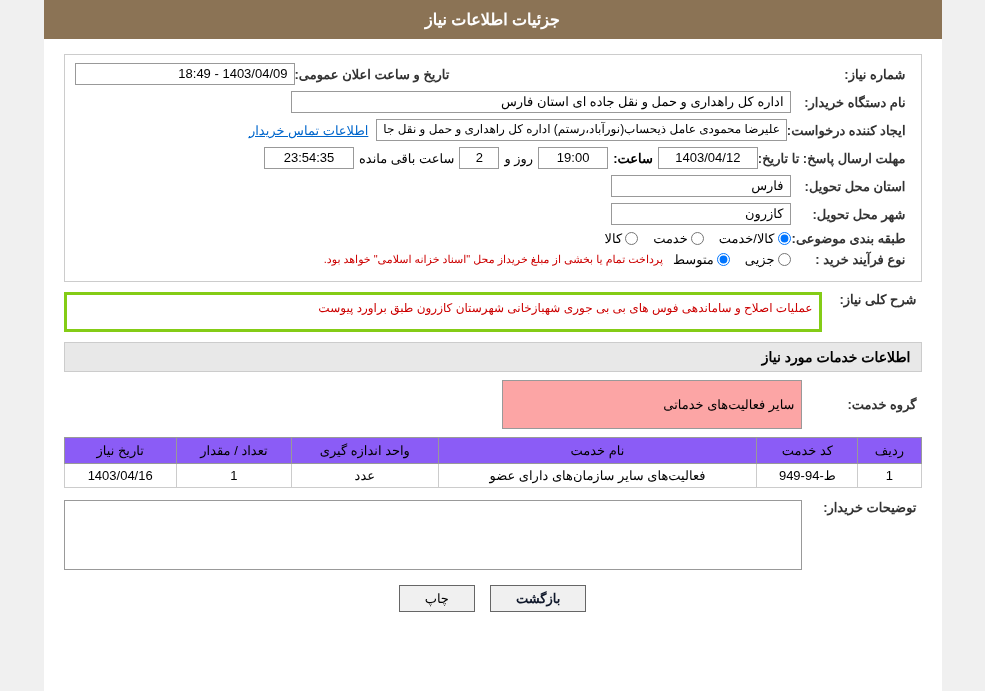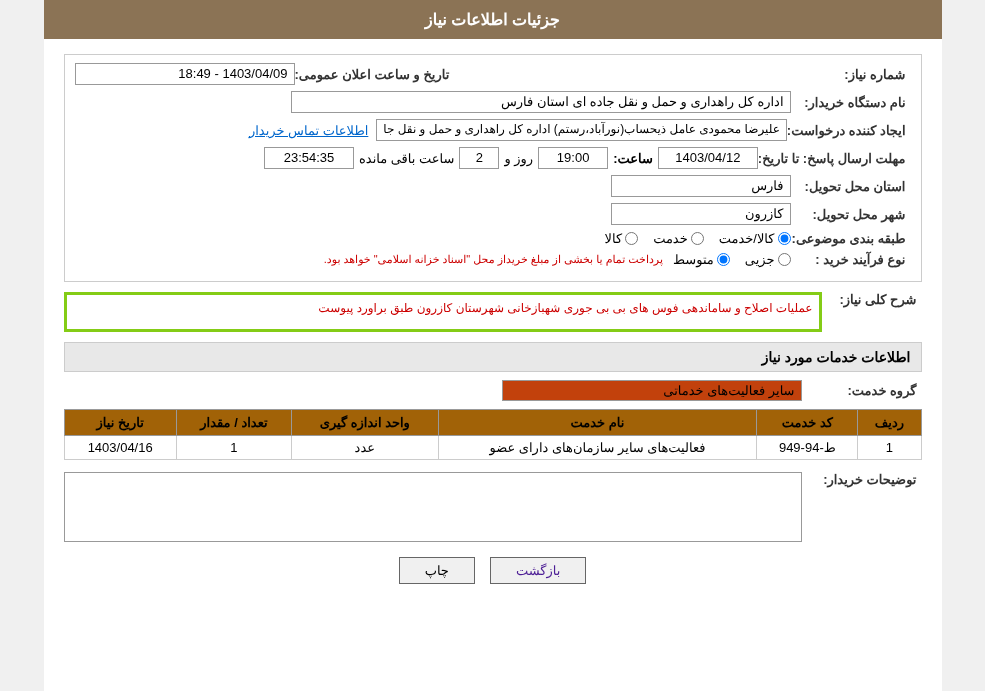--- a/index.html
+++ b/index.html
@@ -79,25 +79,25 @@
       display: flex;
       align-items: center;
       gap: 3px;
     }
     table.data-table {
       width: 100%;
       border-collapse: collapse;
       margin-top: 8px;
     }
     table.data-table th {
-      background: #a16207;
+      background: #8b5cf6;
       border: 1px solid #999;
       padding: 5px 8px;
       text-align: center;
-      font-weight: bold;
+      font-weight: normal;
     }
     table.data-table td {
       border: 1px solid #ccc;
       padding: 4px 8px;
       text-align: center;
     }
     .textarea-box {
       width: 100%;
       height: 70px;
       border: 1px solid #999;
@@ -120,21 +120,22 @@
       background: #f0f0f0;
       cursor: pointer;
       font-family: Tahoma, Arial, sans-serif;
       font-size: 13px;
     }
     .btn-print {
       background: #f0f0f0;
     }
     .btn-back {
       background: #f0f0f0;
-      color: #4c1d95;
+      color: #0f172a;
+      font-weight: bold;
     }
     .description-row {
       margin-bottom: 8px;
     }
     .description-label {
       font-weight: bold;
       min-width: 100px;
       text-align: right;
     }
     .description-content {
@@ -149,23 +150,23 @@
       color: #cc0000;
       font-size: 12px;
     }
     .group-service-row {
       display: flex;
       align-items: center;
       margin-bottom: 6px;
     }
     .service-value {
       border: 1px solid #999;
-      padding: 2px 6px;
+      padding: 16px 6px;
       min-width: 300px;
-      background: #c2410c;
+      background: #fca5a5;
     }
     .small-box {
       border: 1px solid #999;
       padding: 2px 5px;
       background: #fff;
       min-width: 60px;
       text-align: center;
     }
   </style>
 </head>

